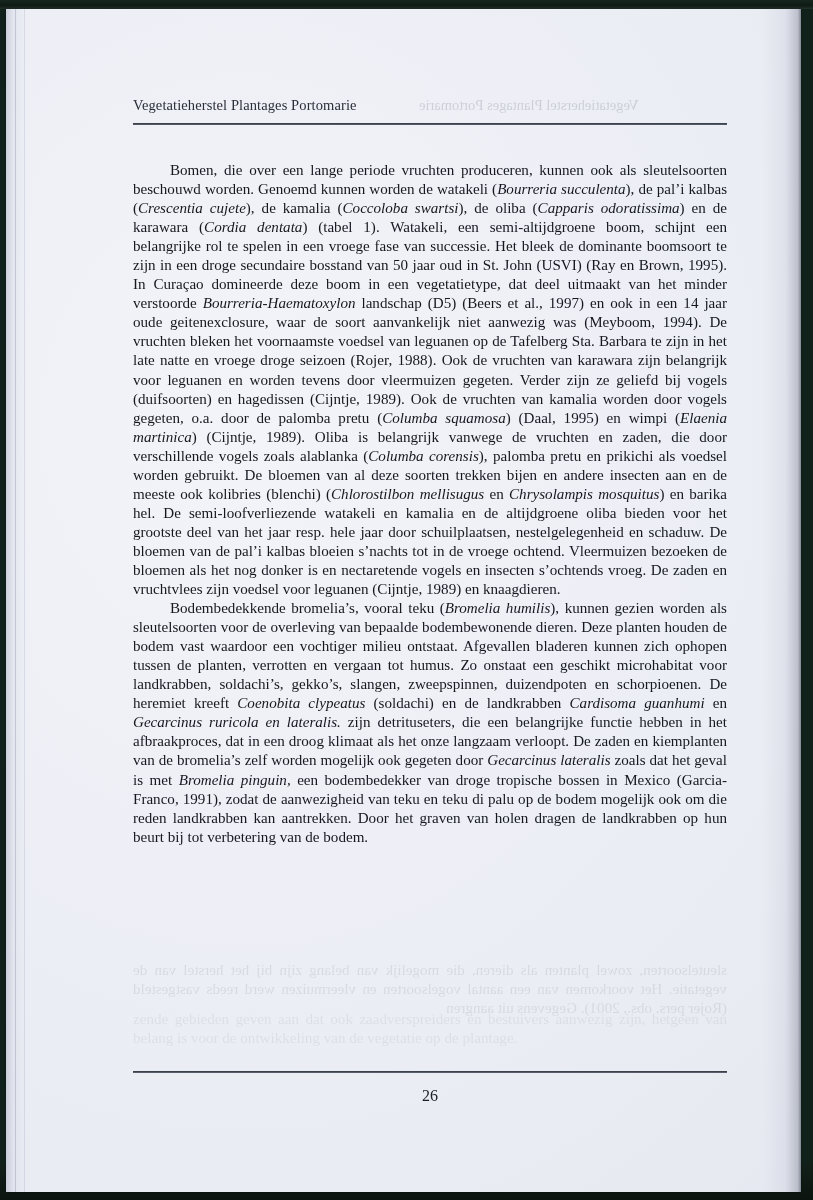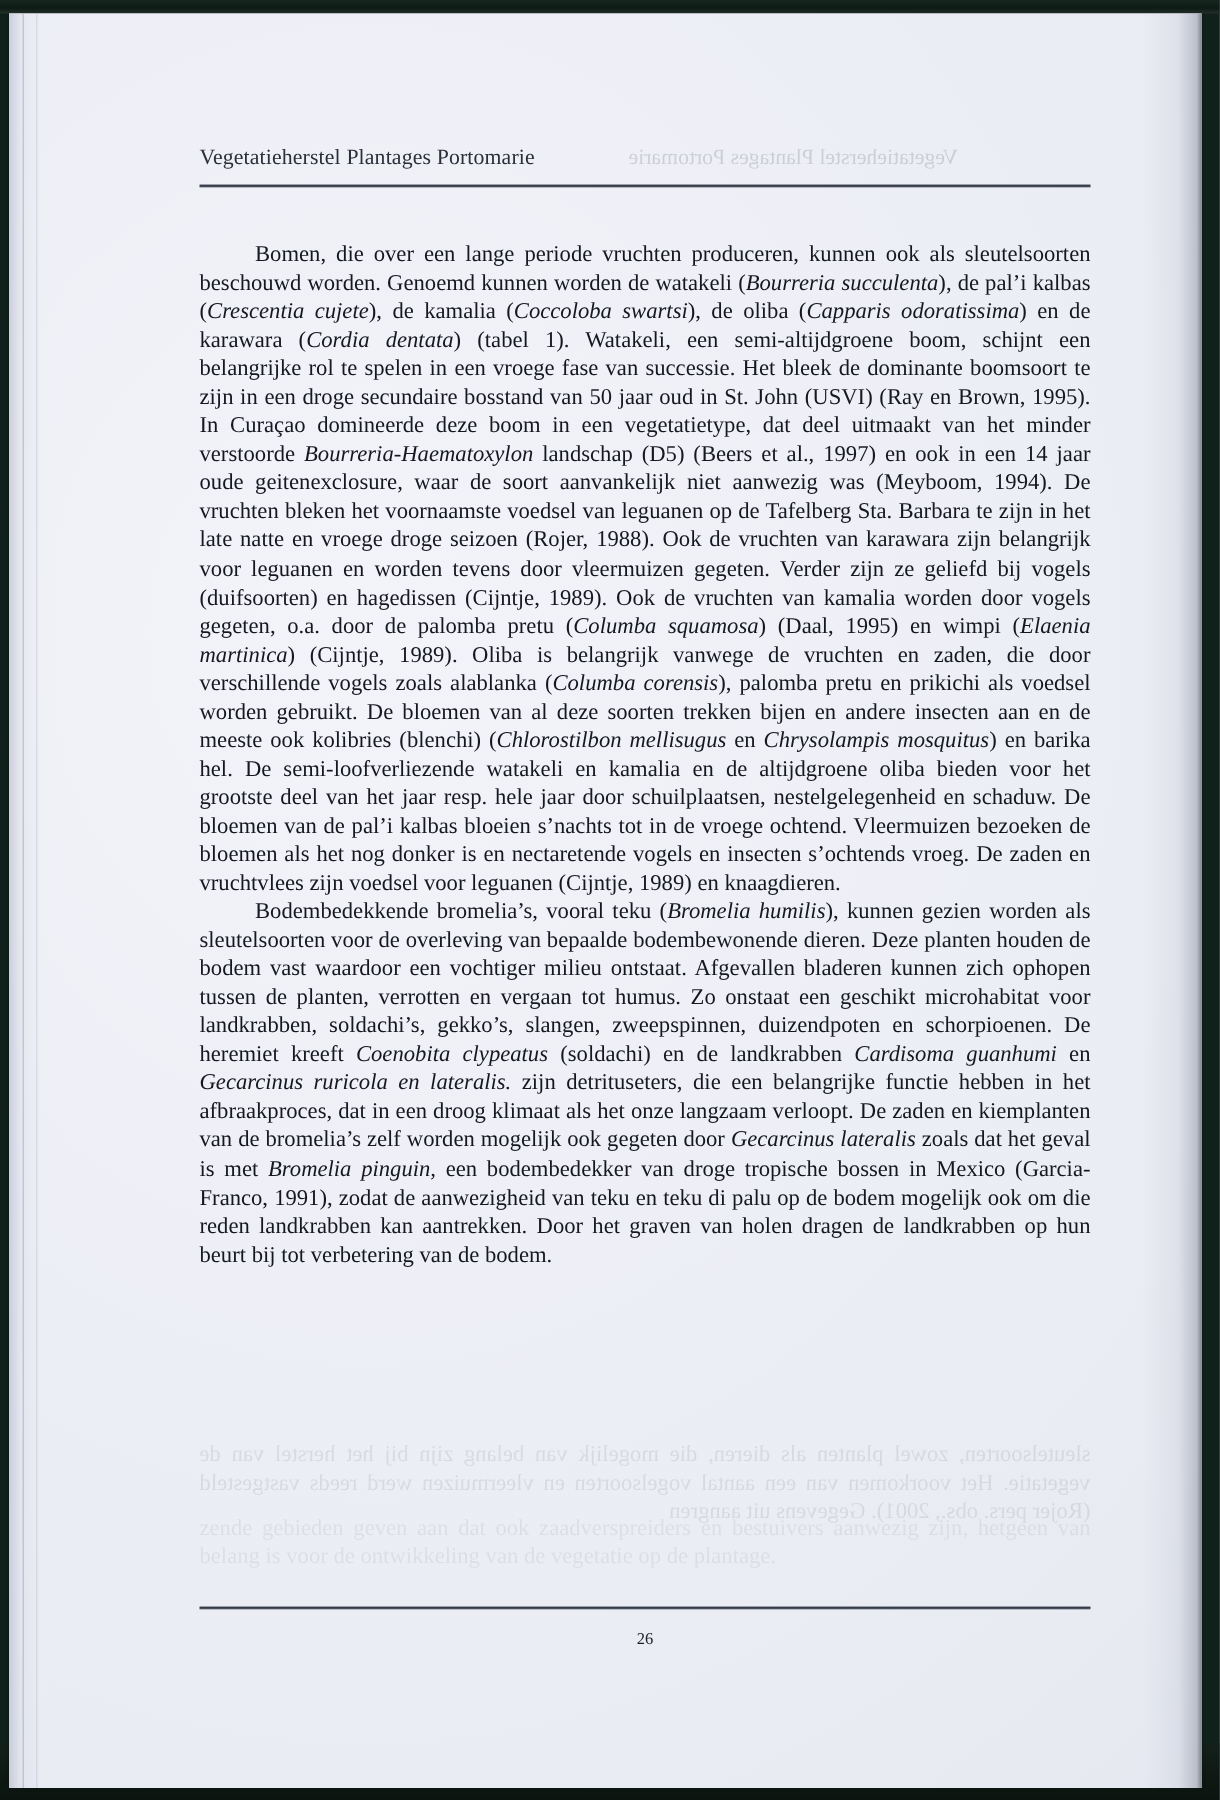--- a/index.html
+++ b/index.html
@@ -144,21 +144,21 @@
     width: 594px;
     height: 2px;
     background: linear-gradient(180deg, #4d535f 0%, #2b3039 50%, #848a99 100%);
   }
   .folio {
     position: absolute;
     top: 1078px;
     left: 0;
     width: 594px;
     text-align: center;
-    font-size: 11px;
+    font-size: 16px;
     color: #1b1f27;
   }
 
   
   .bleed {
     position: absolute;
     color: #2b3448;
     opacity: 0.085;
     font-size: 15.1px;
     line-height: 19.05px;

